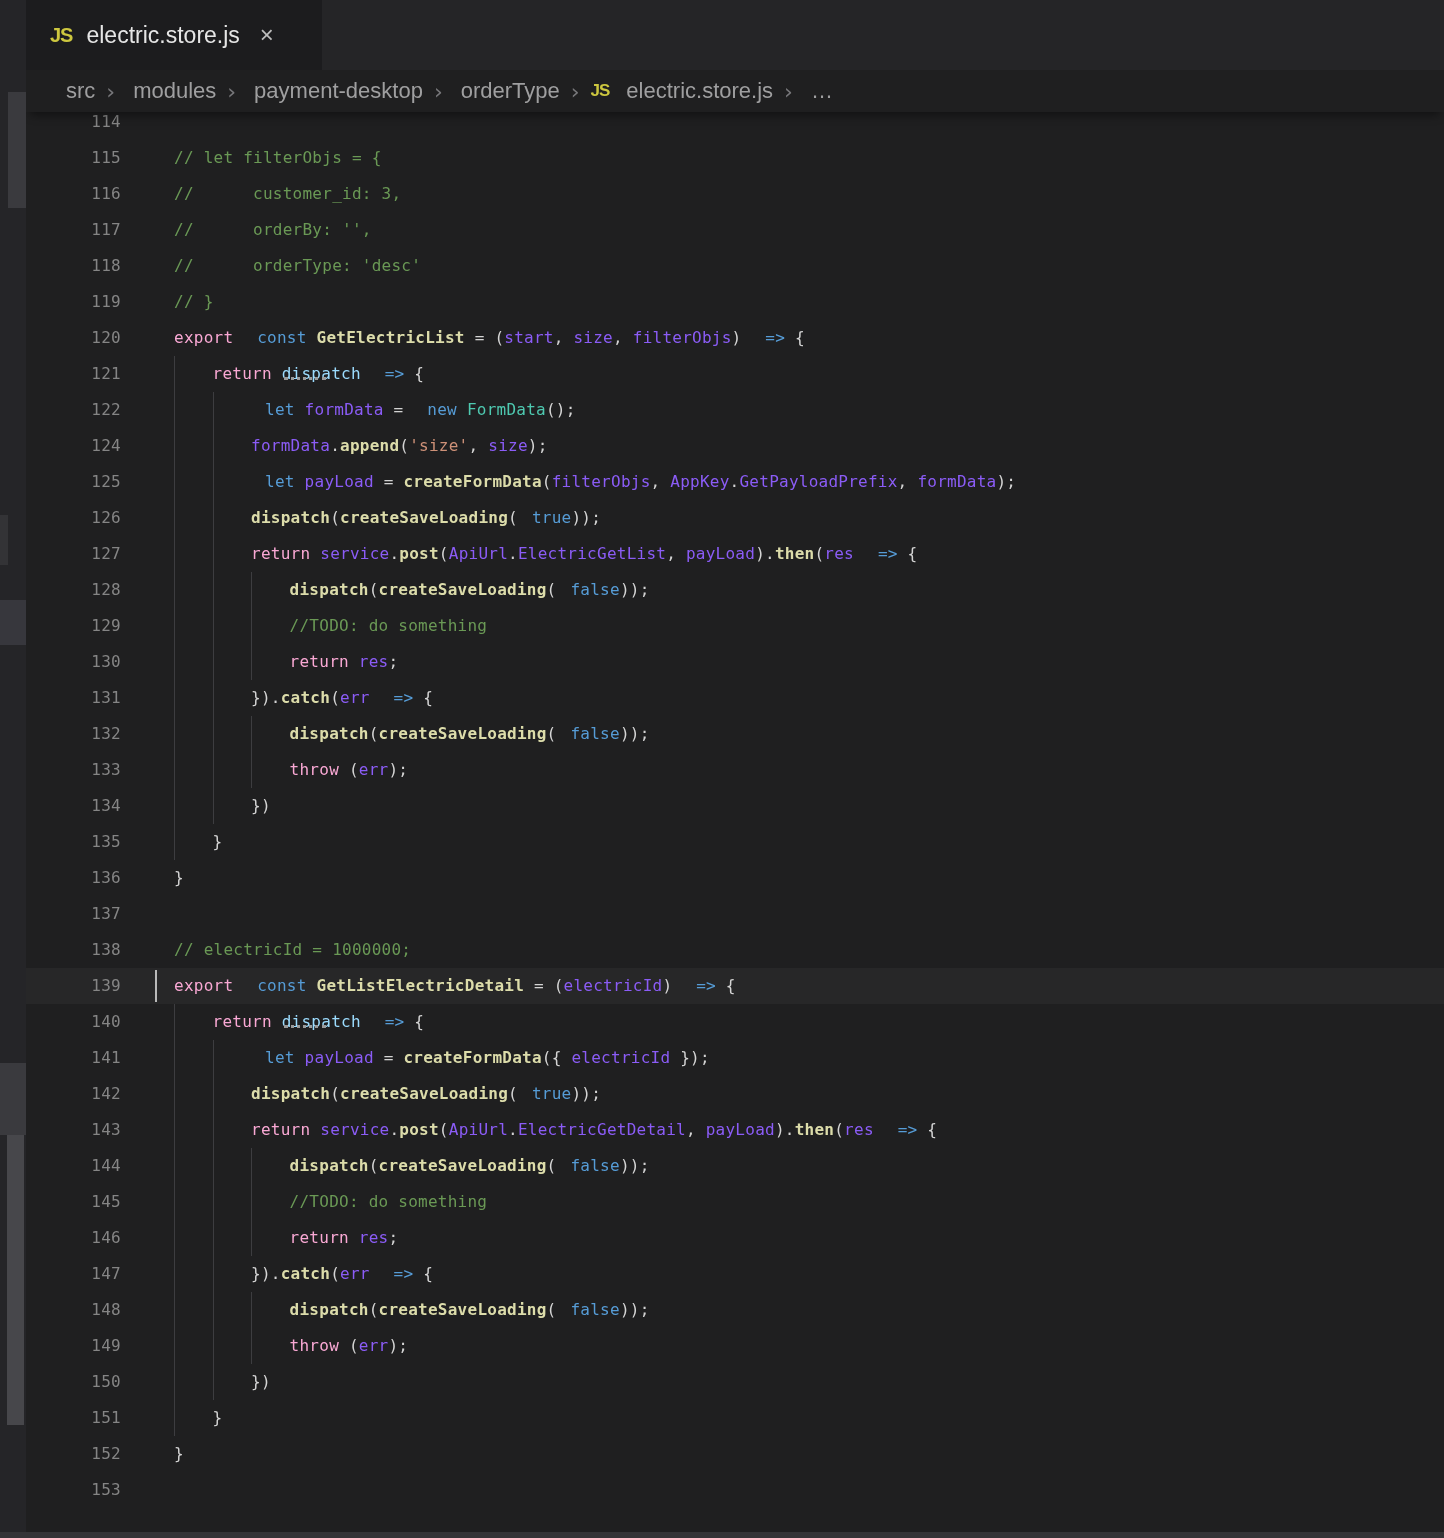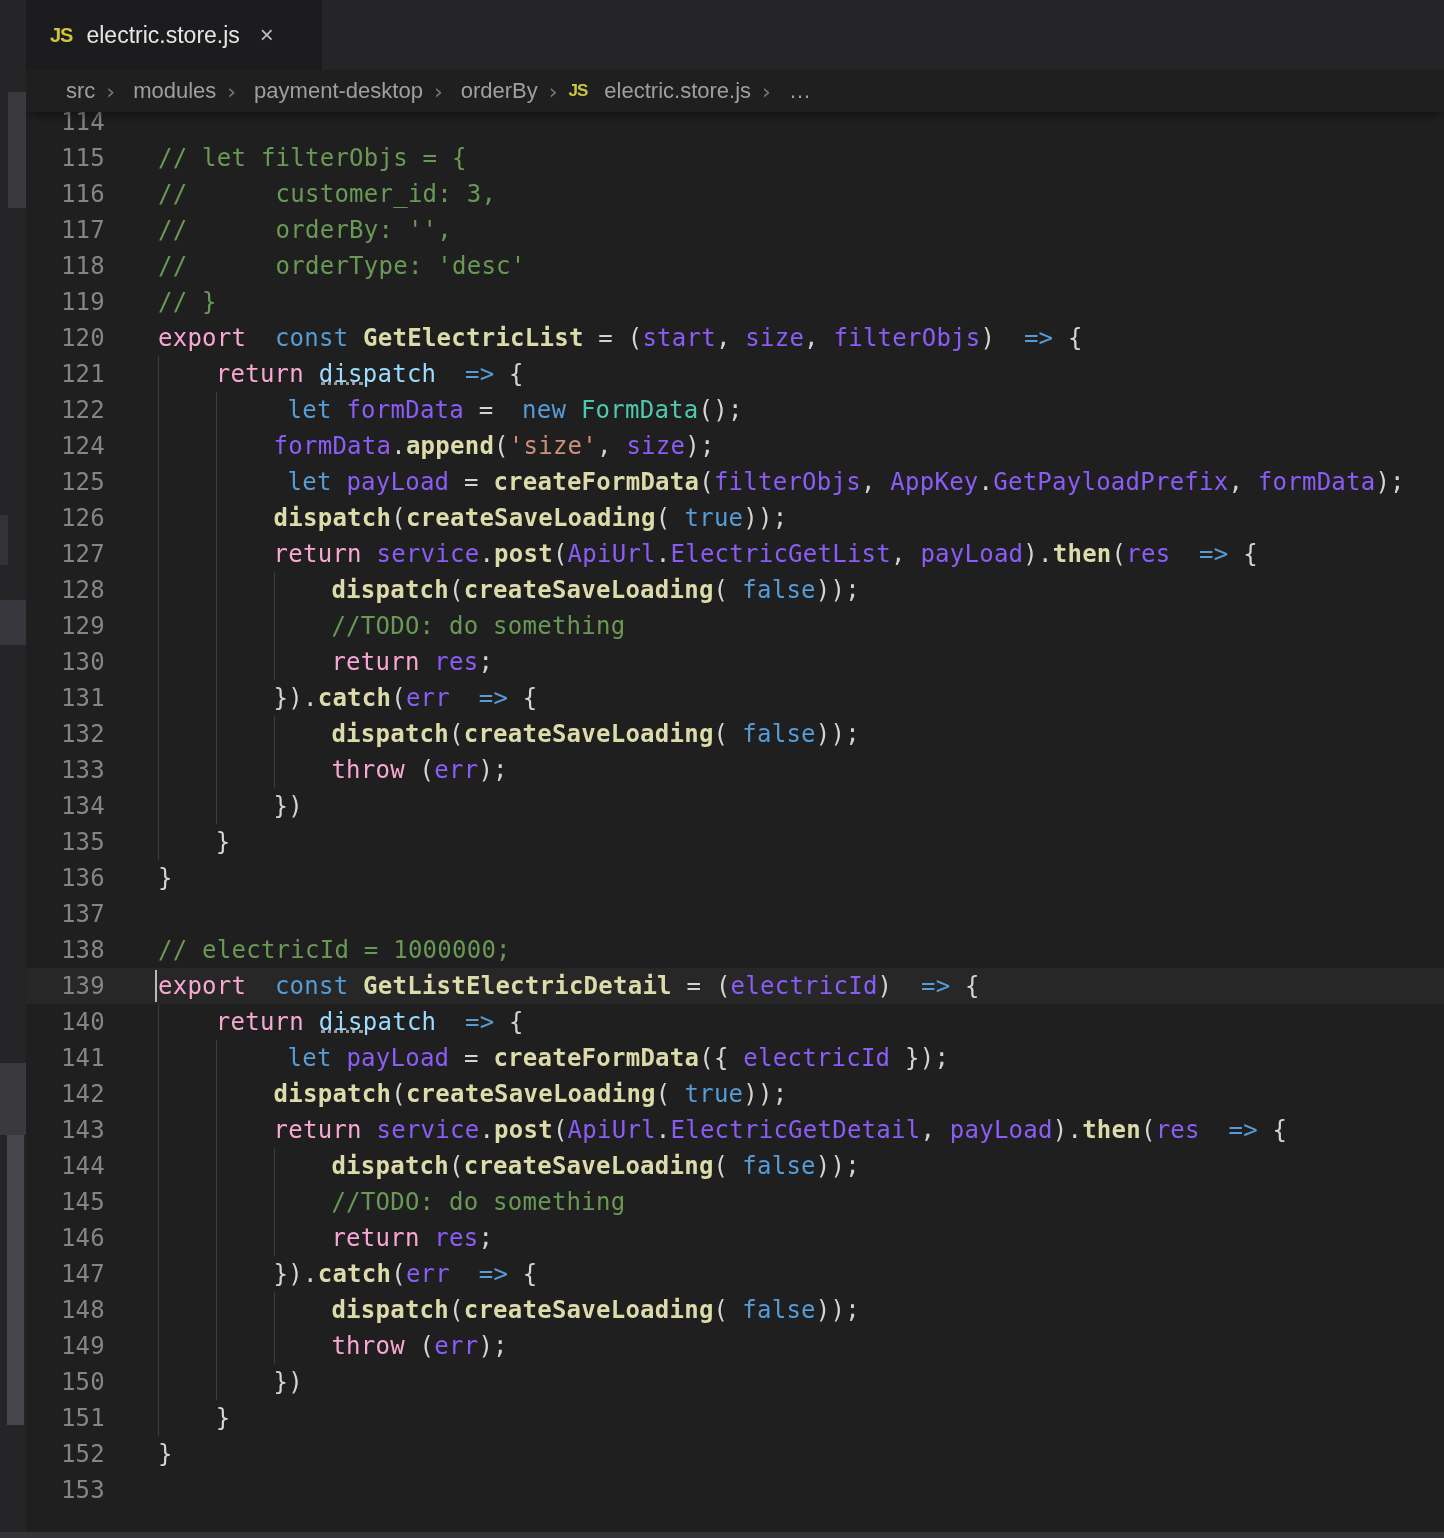--- a/index.html
+++ b/index.html
@@ -28,21 +28,21 @@
   .breadcrumbs{height:42px;display:flex;align-items:center;padding-left:33px;background:#1f1f20;
                position:relative;z-index:3;box-shadow:0 7px 9px -4px rgba(0,0,0,0.45);}
   .bc-item{font-size:22px;color:#9f9fa0;cursor:pointer;margin-left:7px;}
   .bc-sep{font-size:22px;color:#77777a;margin:0 11px;font-family:"DejaVu Sans",sans-serif;}
   .bc-js{font-weight:bold;font-size:17px;color:#cdc73f;letter-spacing:-1px;margin-right:10px;}
 
   
   .editor{position:relative;height:1426px;overflow:hidden;}
   #code-lines{margin-top:-8px;}
   .row{display:flex;height:36px;line-height:36px;white-space:pre;position:relative;
-       font-family:"DejaVu Sans Mono",monospace;font-size:24px;letter-spacing:0.25px;}
+       font-family:"DejaVu Sans Mono",monospace;font-size:16px;letter-spacing:0.25px;padding-left:16px;}
   .row.hl{background:rgba(235,235,235,0.045);}
   .ln{width:100px;min-width:100px;text-align:right;padding-right:21px;box-sizing:border-box;
       color:#858585;user-select:none;}
   .code{padding-left:32px;}
   .guide{display:inline-block;width:4ch;height:36px;border-left:1px solid #3d3d40;
          vertical-align:top;box-sizing:border-box;}
   .cursor{position:absolute;left:129px;top:2px;width:2px;height:32px;background:#b9b9b9;}
 
   
   .tk-kc{color:#f9a8d4;text-align:center;}   
@@ -81,21 +81,21 @@
     </div>
   </div>
 
   <div class="breadcrumbs">
     <span class="bc-item">src</span>
     <span class="bc-sep">›</span>
     <span class="bc-item">modules</span>
     <span class="bc-sep">›</span>
     <span class="bc-item">payment-desktop</span>
     <span class="bc-sep">›</span>
-    <span class="bc-item">orderBy</span>
+    <span class="bc-item">orderType</span>
     <span class="bc-sep">›</span>
     <span class="bc-js">JS</span>
     <span class="bc-item">electric.store.js</span>
     <span class="bc-sep">›</span>
     <span class="bc-item">…</span>
   </div>
 
   <div class="editor">
     <div id="code-lines">
         <div class="row"><span class="ln">114</span><span class="code"></span></div>

